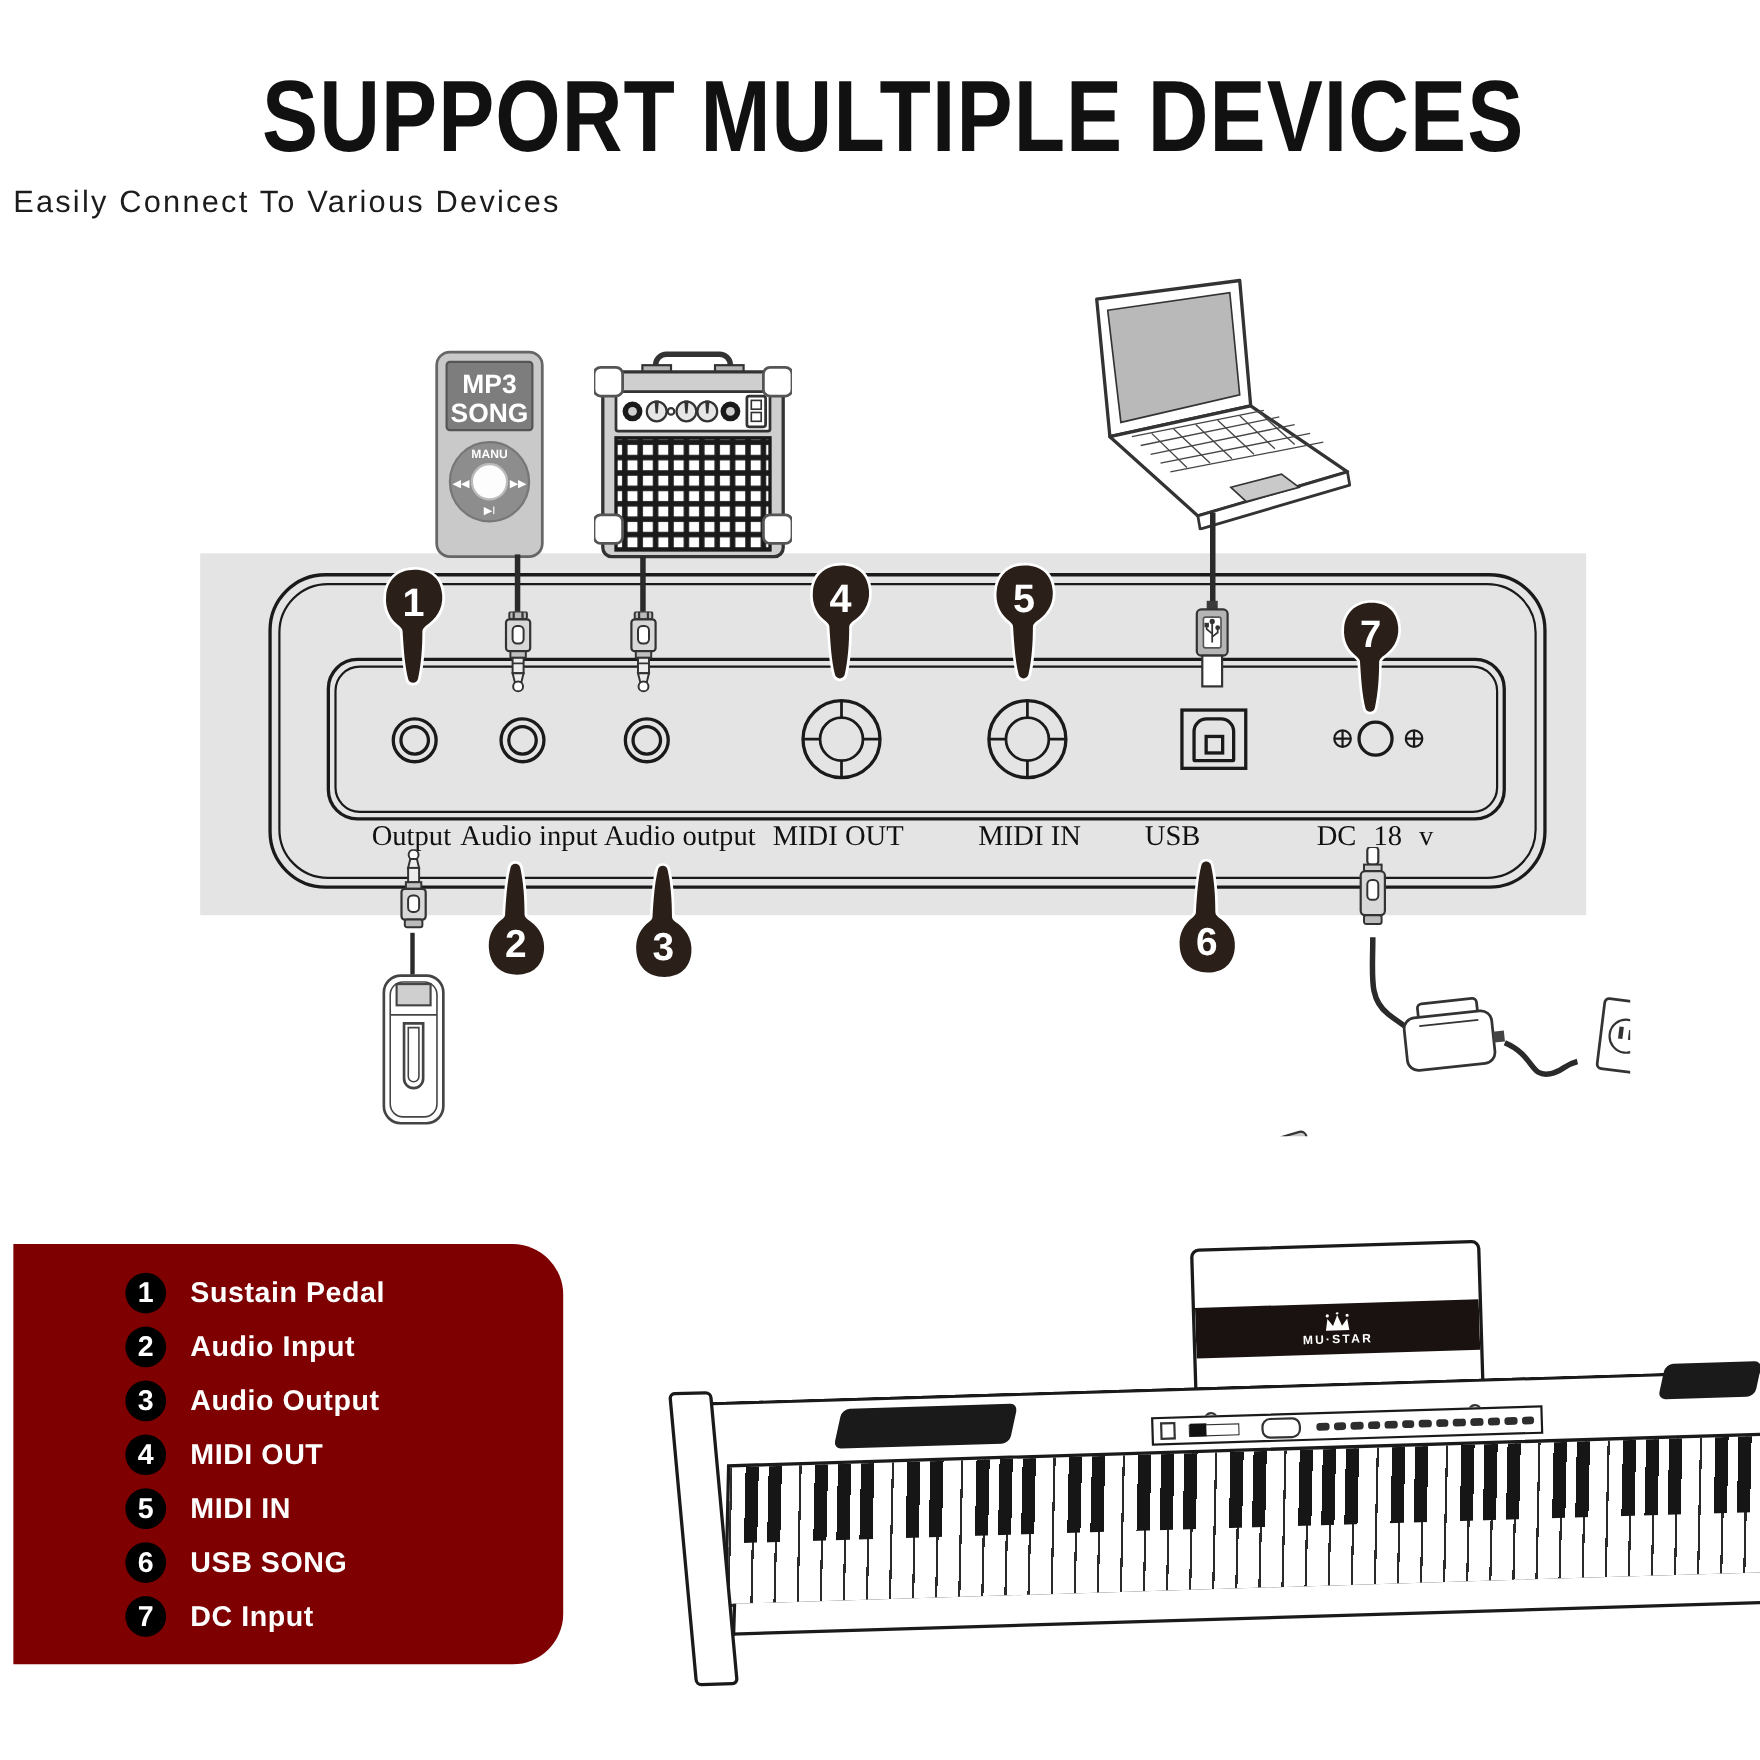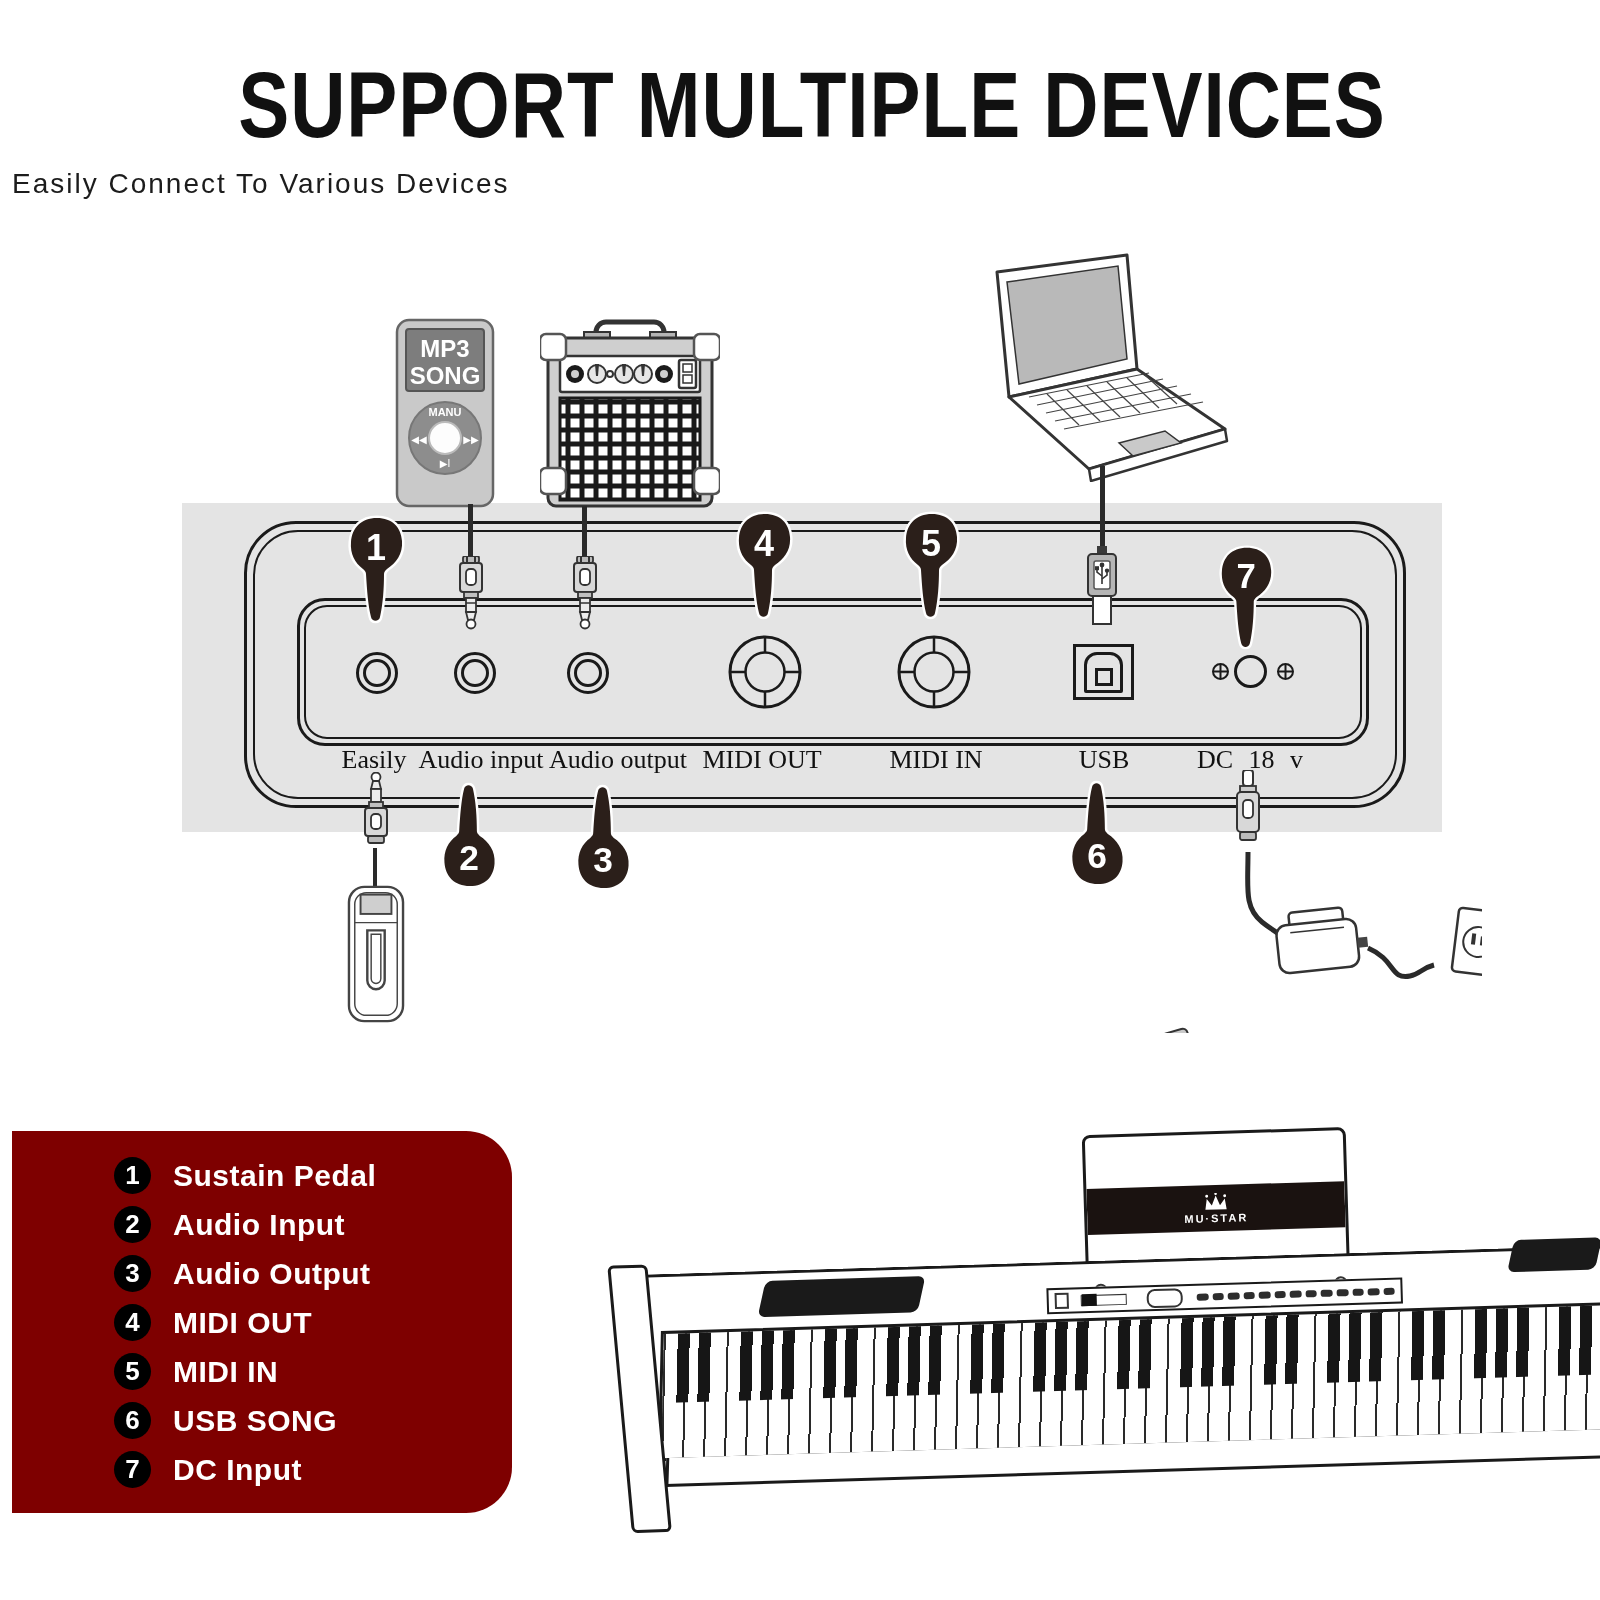--- a/index.html
+++ b/index.html
@@ -38,21 +38,21 @@
              color:#111;text-align:center;line-height:30px;white-space:nowrap;}
 
   .cable-v{background:#2a2a2a;width:5px;}
 
   
   .legend{left:0;top:1131px;width:500px;height:382px;background:#7e0000;
           border-radius:0 46px 46px 0;padding-top:20px;box-sizing:border-box;}
   .lrow{display:flex;align-items:center;height:49px;padding-left:102px;}
   .lnum{width:37px;height:37px;border-radius:50%;background:#000;color:#fff;font-size:26px;
         font-weight:700;display:flex;align-items:center;justify-content:center;flex:0 0 37px;}
-  .llabel{margin-left:22px;color:#fff;font-size:30px;font-weight:700;letter-spacing:.5px;white-space:nowrap;}
+  .llabel{margin-left:22px;color:#fff;font-size:26px;font-weight:700;letter-spacing:.5px;white-space:nowrap;}
 
   
   .piano{left:555px;top:1103px;width:1045px;height:410px;transform:rotate(-1.75deg);}
   .rest{left:520px;top:32px;width:258px;height:147px;background:#fff;border:3px solid #1a1a1a;
         border-radius:8px 8px 2px 2px;overflow:hidden;}
   .restband{position:absolute;left:0;top:51px;width:100%;height:46px;background:#1a1210;
             display:flex;flex-direction:column;align-items:center;justify-content:center;}
   .restbase{position:absolute;left:0;bottom:0;width:100%;height:14px;background:#1a1210;}
   .brand{color:#fff;font-size:11px;font-weight:700;letter-spacing:2px;margin-top:1px;}
   .foot{width:9px;height:9px;border:2px solid #333;border-radius:50%;background:#fff;}
@@ -130,26 +130,26 @@
     <circle cx="9.5" cy="9.5" r="7.5" fill="none" stroke="#1a1a1a" stroke-width="2"></circle>
     <line x1="2" y1="9.5" x2="17" y2="9.5" stroke="#1a1a1a" stroke-width="2"></line>
     <line x1="9.5" y1="2" x2="9.5" y2="17" stroke="#1a1a1a" stroke-width="2"></line>
   </svg>
   <svg class="abs" style="left:1264px;top:662px;" width="19" height="19" viewBox="0 0 19 19">
     <circle cx="9.5" cy="9.5" r="7.5" fill="none" stroke="#1a1a1a" stroke-width="2"></circle>
     <line x1="2" y1="9.5" x2="17" y2="9.5" stroke="#1a1a1a" stroke-width="2"></line>
     <line x1="9.5" y1="2" x2="9.5" y2="17" stroke="#1a1a1a" stroke-width="2"></line>
   </svg>
 
-  <div class="abs portlabel" style="left:302px;width:120px;">Easily</div>
+  <div class="abs portlabel" style="left:302px;width:120px;">Output</div>
   <div class="abs portlabel" style="left:389px;width:160px;">Audio input</div>
   <div class="abs portlabel" style="left:511px;width:190px;">Audio output</div>
   <div class="abs portlabel" style="left:670px;width:160px;">MIDI OUT</div>
   <div class="abs portlabel" style="left:854px;width:140px;">MIDI IN</div>
-  <div class="abs portlabel" style="left:1042px;width:100px;">USB</div>
+  <div class="abs portlabel" style="left:1004px;width:100px;">USB</div>
   <div class="abs portlabel" style="left:1168px;width:140px;word-spacing:9px;">DC 18 v</div>
 
   <svg class="abs" style="left:383px;top:318px;" width="100" height="190" viewBox="0 0 100 190">
     <rect x="2" y="2" width="96" height="186" rx="12" fill="#c9c9c9" stroke="#666" stroke-width="2.5"></rect>
     <rect x="11" y="11" width="78" height="62" rx="3" fill="#7d7d7d" stroke="#555" stroke-width="2"></rect>
     <text x="50" y="39" font-size="24" font-weight="700" fill="#fff" text-anchor="middle">MP3</text>
     <text x="50" y="66" font-size="24" font-weight="700" fill="#fff" text-anchor="middle">SONG</text>
     <circle cx="50" cy="120" r="36" fill="#8d8d8d" stroke="#777" stroke-width="2"></circle>
     <circle cx="50" cy="120" r="16" fill="#fdfdfd" stroke="#bbb" stroke-width="2"></circle>
     <text x="50" y="98" font-size="11" font-weight="700" fill="#fff" text-anchor="middle">MANU</text>

